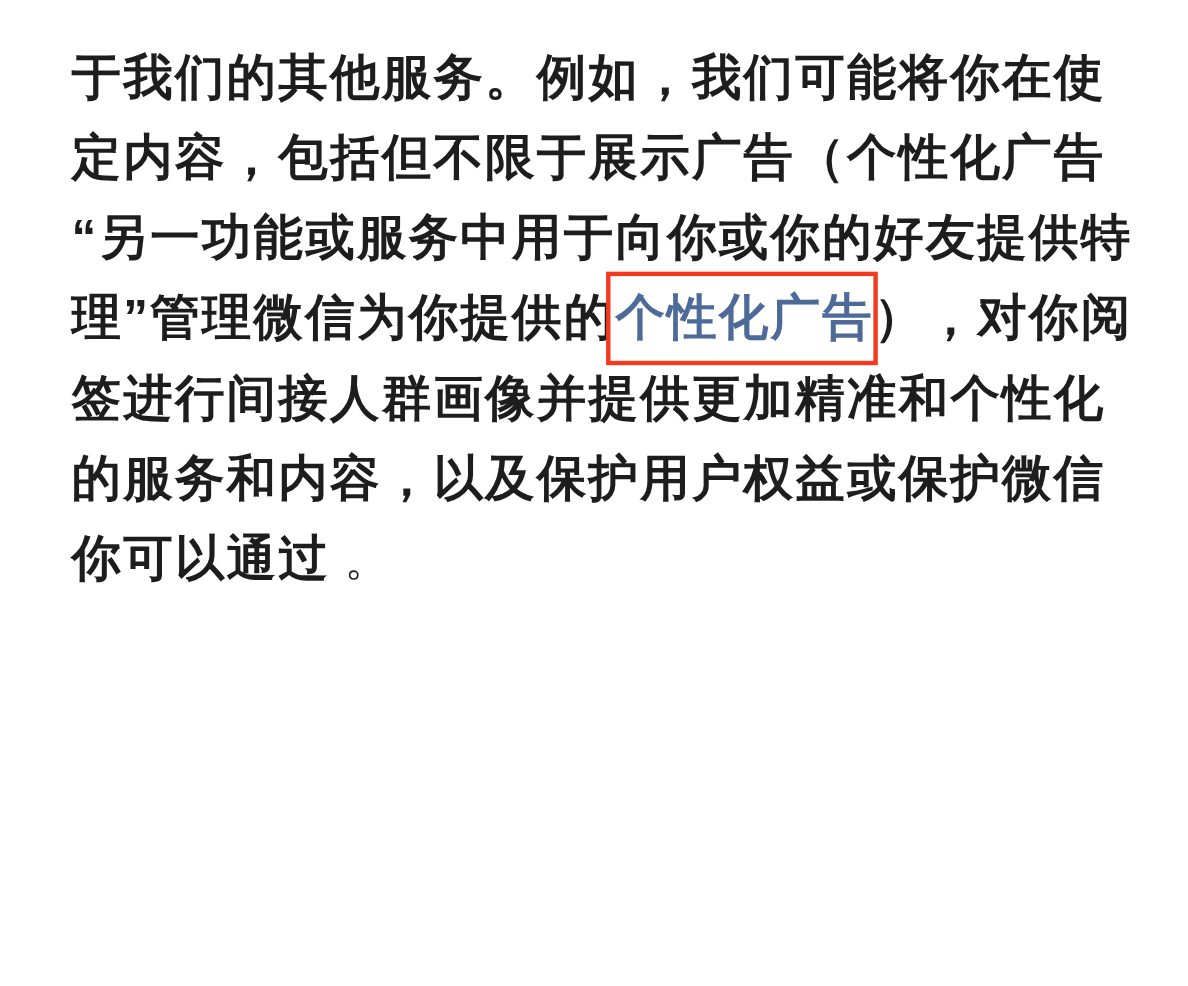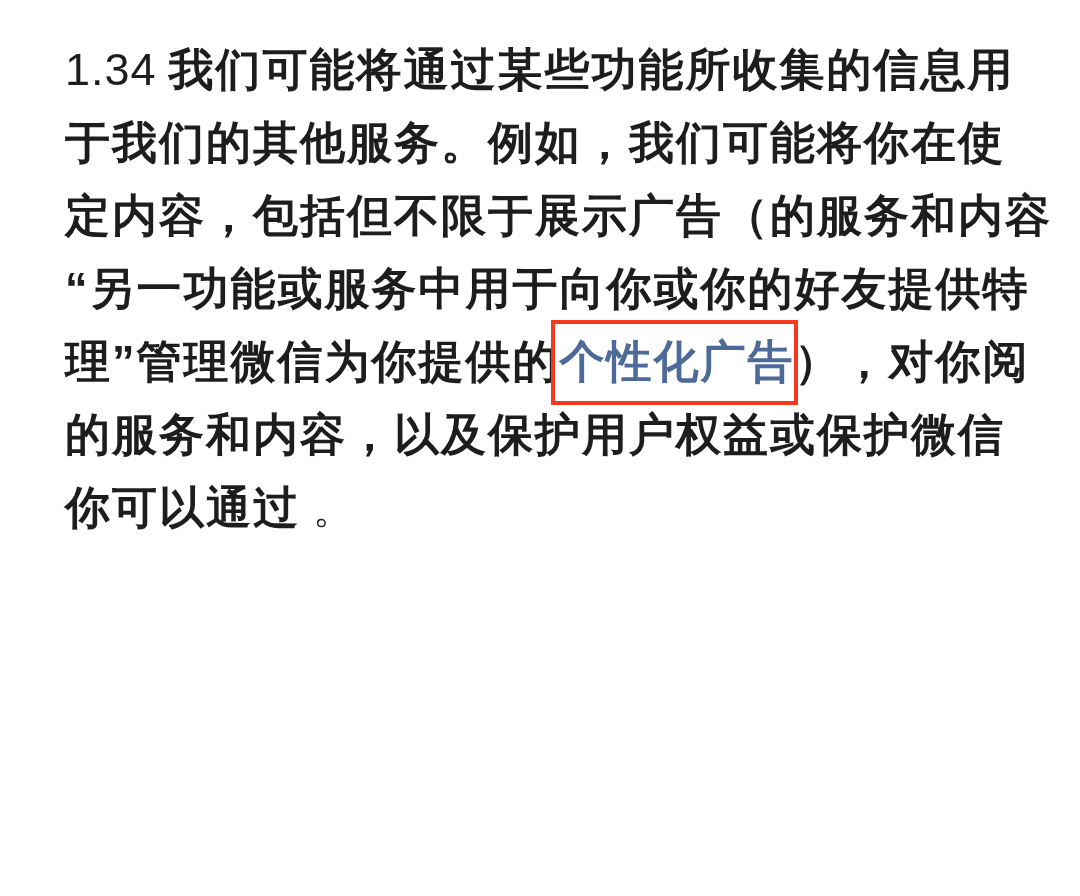--- a/index.html
+++ b/index.html
@@ -57,21 +57,21 @@
     bottom: -7px;
     border: 4px solid var(--red);
     pointer-events: none;
   }
 </style>
 </head>
 <body>
 
 <div class="page">
   <div id="paragraph">
-      <div class="line"><span class="num">1.34</span><span>我们可能将通过某些功能所收集的信息用</span></div>
       <div class="line"><span>于我们的其他服务。例如，我们可能将你在使</span></div>
-      <div class="line"><span>定内容，包括但不限于展示广告（的服务和内容</span></div>
+      <div class="line"><span>定内容，包括但不限于展示广告（个性化广告</span></div>
       <div class="line"><span>“另一功能或服务中用于向你或你的好友提供特</span></div>
       <div class="line"><span>理”管理微信为你提供的</span><span class="boxed"><a class="link">个性化广告</a></span><span>），对你阅</span></div>
+      <div class="line"><span>签进行间接人群画像并提供更加精准和个性化</span></div>
       <div class="line"><span>的服务和内容，以及保护用户权益或保护微信</span></div>
       <div class="line"><span>你可以通过</span><span class="period"> 。</span></div>
     </div>
 </div>
 
 </body></html>

